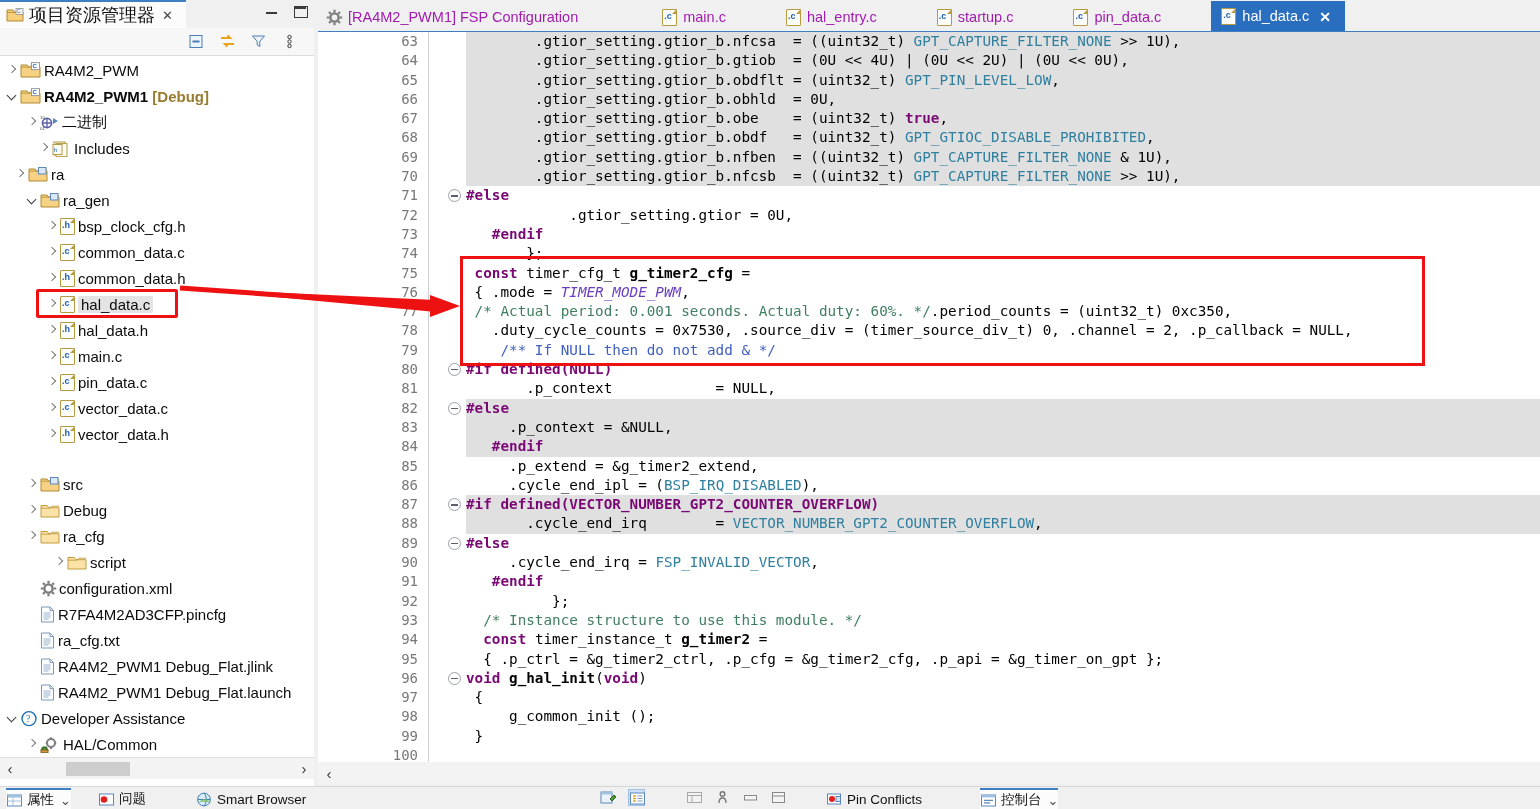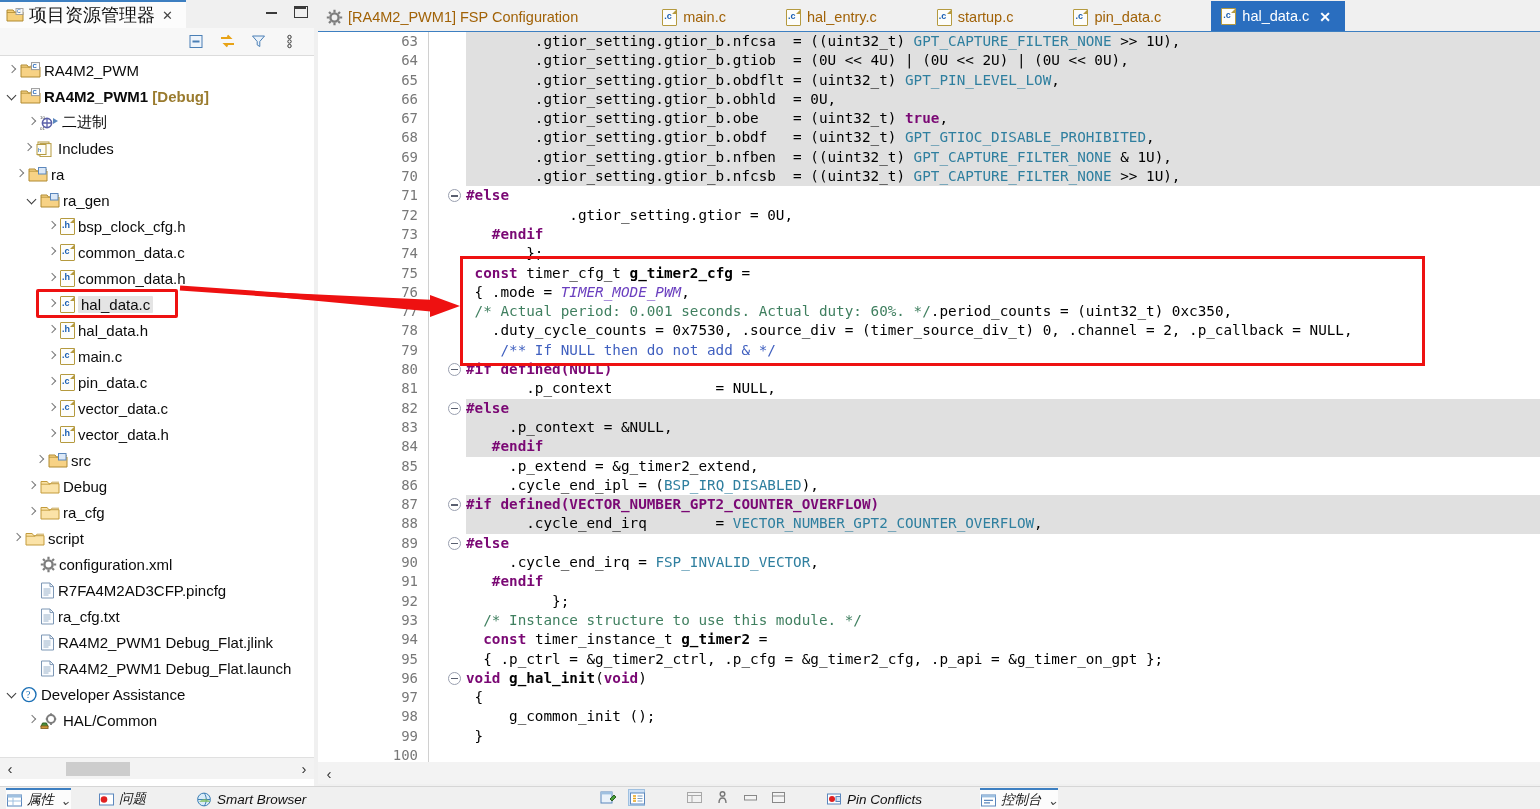--- a/index.html
+++ b/index.html
@@ -15,21 +15,21 @@
 
   
   #tabbar {
     position: absolute; left: 318px; top: 0; width: 1222px; height: 32px;
     background: #f0f0f0;
   }
   #tabbar .tabs { display: flex; align-items: flex-end; height: 32px; }
   .etab {
     display: flex; align-items: center; gap: 6px;
     height: 30px; padding: 0 14px 0 10px;
-    font-size: 14.5px; color: #a16207; white-space: nowrap;
+    font-size: 14.5px; color: #a21caf; white-space: nowrap;
     position: relative; cursor: default;
   }
   .etab.active {
     background: #2a6ebf; color: #ffffff;
     height: 31px;
   }
   .etab .tlabel { line-height: 1; }
   .etab.active .tlabel { color: #fff; }
   .tab-underline {
     position: absolute; left: 0; top: 31px; width: 1222px; height: 2px;
@@ -208,21 +208,21 @@
   #code-redbox {
     position: absolute; left: 460px; top: 256px; width: 965px; height: 110px;
     border: 3px solid #ee1111; pointer-events: none;
   }
   
   #redarrow { position:absolute; left: 178px; top: 282px; pointer-events:none; }
 
   
   #bottombar {
     position:absolute; left:0; top: 786px; width: 1540px; height: 23px;
-    background: #f0f0f0; border-top: 1px solid #d6d6d6; font-style: italic;
+    background: #f0f0f0; border-top: 1px solid #d6d6d6;
   }
   .btab {
     position: absolute; height: 22px; display:flex; align-items:center; gap:4px;
     font-size: 13.5px; color: #111; white-space: nowrap; cursor: default;
   }
   .btab.sel { border-top: 2px solid #3d7fc1; background:#fcfcfc; }
   #bottom-toolicons { position:absolute; left: 600px; top: 2px; display:flex; gap: 11px; align-items:center; }
   .bti { width: 17px; height: 17px; position: relative; cursor:pointer; }
   .bti.active { background:#cde0f5; border:1px solid #9fc0e0; }
 </style>
@@ -348,21 +348,21 @@
             <svg width="19" height="17" viewBox="0 0 19 17">
               <circle cx="7" cy="9" r="4.6" fill="none" stroke="#5a5fa8" stroke-width="1.6"></circle>
               <path d="M7 4.4v9.2M2.4 9h9.2" stroke="#5a5fa8" stroke-width="1.3"></path>
               <path d="M13 4 L18 7 L13 10 Z" fill="#5b87bd"></path>
               <text x="0" y="5" font-size="4.4" fill="#444" font-family="Liberation Sans">10</text>
               <text x="0" y="16" font-size="4.4" fill="#444" font-family="Liberation Sans">01</text>
             </svg>
           </span>
           <span class="tlabelwrap"><span>二进制</span></span>
         </div>
-        <div class="trow" style="padding-left: 20px;">
+        <div class="trow" style="padding-left: 36px;">
           <span class="arrow closed"></span>
           <span class="fico" style="width: 19px;">
             <svg width="19" height="17" viewBox="0 0 19 17">
               <rect x="2" y="2" width="11" height="13" fill="#fdfdf8" stroke="#b59a3f"></rect>
               <rect x="4" y="3.6" width="11" height="13" fill="#fdfdf8" stroke="#b59a3f"></rect>
               <rect x="1" y="4.5" width="9" height="10" fill="#fdfdf8" stroke="#b59a3f"></rect>
               <text x="2" y="12" font-size="6" fill="#1a5fb4" font-family="Liberation Sans">h</text>
             </svg>
           </span>
           <span class="tlabelwrap"><span>Includes</span></span>
@@ -427,21 +427,21 @@
         <div class="trow" style="padding-left: 44px;">
           <span class="arrow closed"></span>
           <span class="cicon" style="width: 15px; height: 17px;"></span>
           <span class="tlabelwrap"><span>vector_data.c</span></span>
         </div>
         <div class="trow" style="padding-left: 44px;">
           <span class="arrow closed"></span>
           <span class="cicon h" style="width: 15px; height: 17px;"></span>
           <span class="tlabelwrap"><span>vector_data.h</span></span>
         </div>
-        <div class="trow" style="padding-left: 32px;">
+        <div class="trow" style="padding-left: 24px; margin-top: 24px;">
           <span class="arrow closed"></span>
           <span class="fico" style="width: 20px;">
             <svg width="20" height="17" viewBox="0 0 20 17">
               <path d="M1 3h6l1.5 2H19v10H1z" fill="#f7d285" stroke="#b08a30"></path>
               <path d="M1 5.2h8.6L11 3.4h8" fill="none" stroke="#b08a30" stroke-width="0.8"></path>
               <rect x="10.5" y="1.5" width="7.5" height="6.5" fill="#dbe8f7" stroke="#5b87bd"></rect>
             </svg>
           </span>
           <span class="tlabelwrap"><span>src</span></span>
         </div>
@@ -458,21 +458,21 @@
         <div class="trow" style="padding-left: 24px;">
           <span class="arrow closed"></span>
           <span class="fico" style="width: 20px;">
             <svg width="20" height="17" viewBox="0 0 20 17">
               <path d="M1 3.5h6.2l1.6 2.2H19v9.3H1z" fill="#fbe3a8" stroke="#c39b3c"></path>
               <path d="M1 6.2h9.2l1.7-2h7.1" fill="none" stroke="#c39b3c" stroke-width="0.9"></path>
             </svg>
           </span>
           <span class="tlabelwrap"><span>ra_cfg</span></span>
         </div>
-        <div class="trow" style="padding-left: 9px;">
+        <div class="trow" style="padding-left: 41px; margin-left: 10px;">
           <span class="arrow closed"></span>
           <span class="fico" style="width: 20px;">
             <svg width="20" height="17" viewBox="0 0 20 17">
               <path d="M1 3.5h6.2l1.6 2.2H19v9.3H1z" fill="#fbe3a8" stroke="#c39b3c"></path>
               <path d="M1 6.2h9.2l1.7-2h7.1" fill="none" stroke="#c39b3c" stroke-width="0.9"></path>
             </svg>
           </span>
           <span class="tlabelwrap"><span>script</span></span>
         </div>
         <div class="trow" style="padding-left: 24px;">

